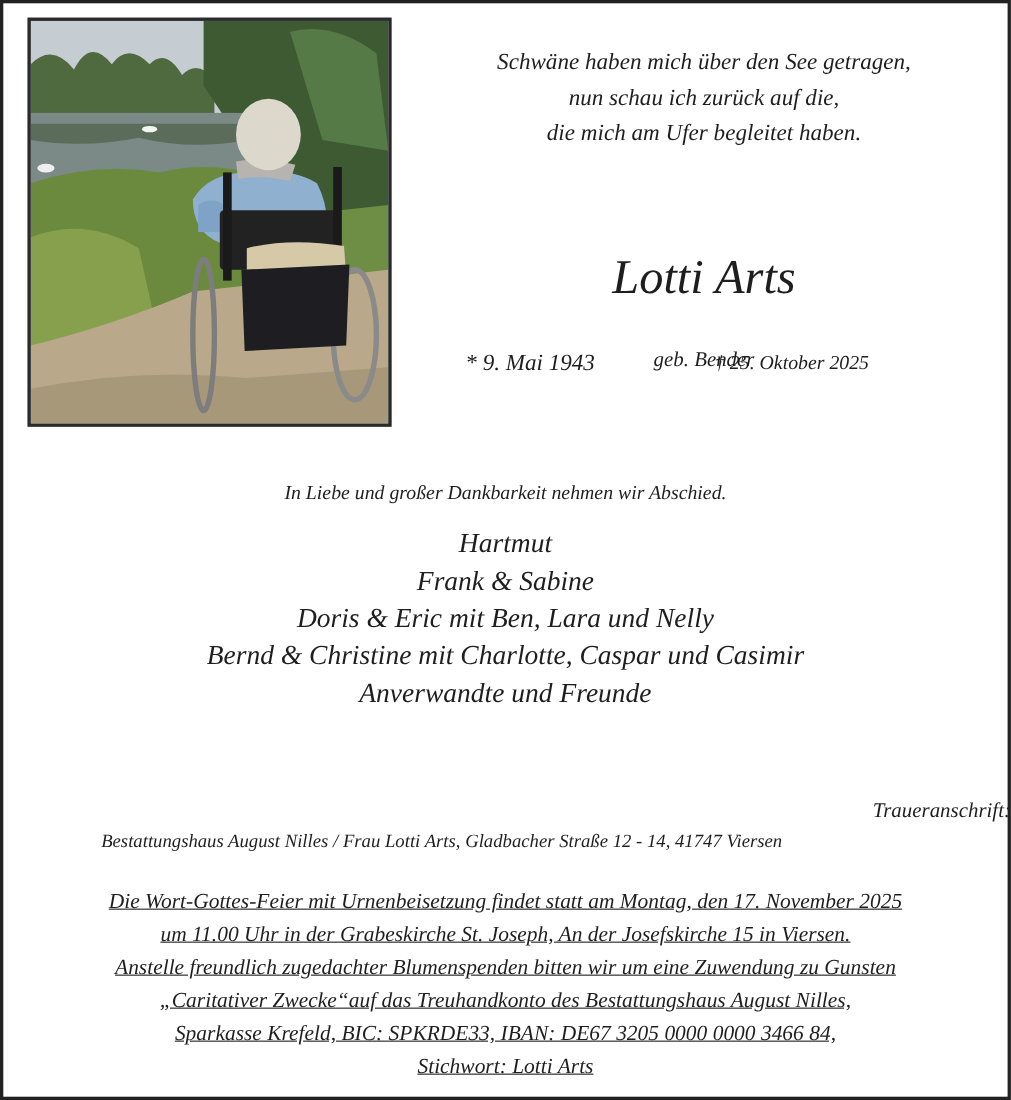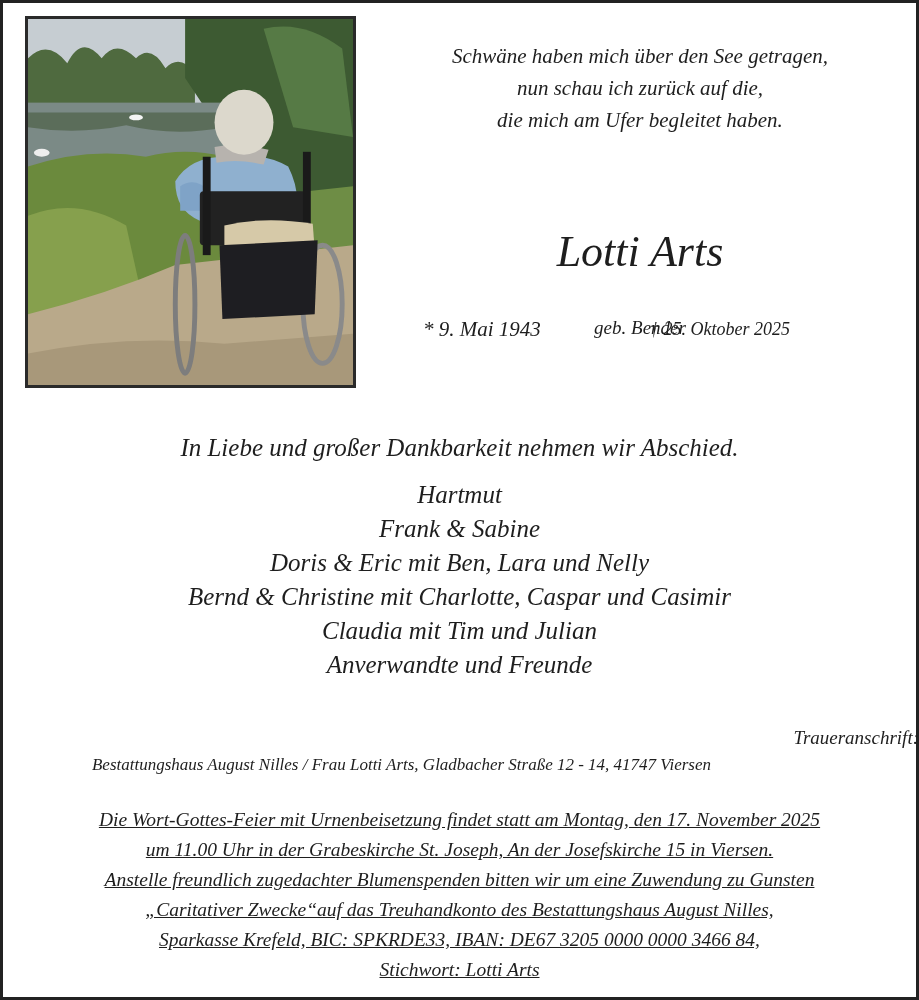--- a/index.html
+++ b/index.html
@@ -7,21 +7,21 @@
   .frame { position:absolute; left:0; top:0; width:913px; height:994px; border-top:3px solid #222; border-left:3px solid #222; border-right:3px solid #222; border-bottom:3px solid #222; box-sizing:border-box; width:919px; height:1000px; }
   .photo { position:absolute; left:25px; top:16px; width:331px; height:372px; border:3px solid #2a2a2a; box-sizing:border-box; overflow:hidden; background:#b9c4cc; }
   .photo svg { display:block; width:100%; height:100%; }
   .serif-i { font-family:"Liberation Serif", "DejaVu Serif", serif; font-style:italic; }
   .center { text-align:center; }
   .poem { position:absolute; left:400px; top:40px; width:480px; font-size:21px; line-height:32px; }
   .name { position:absolute; left:400px; top:226px; width:480px; font-size:44px; line-height:52px; }
   .maiden { position:absolute; left:400px; top:279px; width:480px; font-size:19px; line-height:26px;margin-top:36px; }
   .born { position:absolute; left:423px; top:314px; font-size:21px; line-height:30px;font-family:Liberation Serif, serif; }
   .died { position:absolute; left:650px; top:314px; font-size:18px; line-height:30px; }
-  .farewell { position:absolute; left:0; top:433px; width:919px; font-size:25px; line-height:30px; }
+  .farewell { position:absolute; left:0; top:433px; width:919px; font-size:18px; line-height:30px; }
   .mourners { position:absolute; left:0; top:478px; width:919px; font-size:25px; line-height:34px; }
   .mourners div { height:34px; }
   .addr-label { position:absolute; left:0; top:724px; width:919px; font-size:19px; line-height:28px;text-align:right; }
   .addr { position:absolute; left:0; top:752px; width:803px; font-size:17px; line-height:26px; }
   .details { position:absolute; left:0; top:805px; width:919px; font-size:19.5px; line-height:30px; }
   .details div { height:30px; white-space:nowrap;text-decoration:underline; }
 </style>
 </head>
 <body>
 
@@ -80,21 +80,20 @@
 <div class="born serif-i">* 9. Mai 1943</div>
 <div class="died serif-i">† 25. Oktober 2025</div>
 
 <div class="farewell serif-i center">In Liebe und großer Dankbarkeit nehmen wir Abschied.</div>
 
 <div class="mourners serif-i center">
   <div>Hartmut</div>
   <div>Frank &amp; Sabine</div>
   <div>Doris &amp; Eric mit Ben, Lara und Nelly</div>
   <div>Bernd &amp; Christine mit Charlotte, Caspar und Casimir</div>
-  <div>Claudia mit Tim und Julian</div>
   <div>Anverwandte und Freunde</div>
 </div>
 
 <div class="addr-label serif-i center">Traueranschrift:</div>
 <div class="addr serif-i center">Bestattungshaus August Nilles / Frau Lotti Arts, Gladbacher Straße 12 - 14, 41747 Viersen</div>
 
 <div class="details serif-i center">
   <div>Die Wort-Gottes-Feier mit Urnenbeisetzung findet statt am Montag, den 17. November 2025</div>
   <div>um 11.00 Uhr in der Grabeskirche St. Joseph, An der Josefskirche 15 in Viersen.</div>
   <div>Anstelle freundlich zugedachter Blumenspenden bitten wir um eine Zuwendung zu Gunsten</div>

